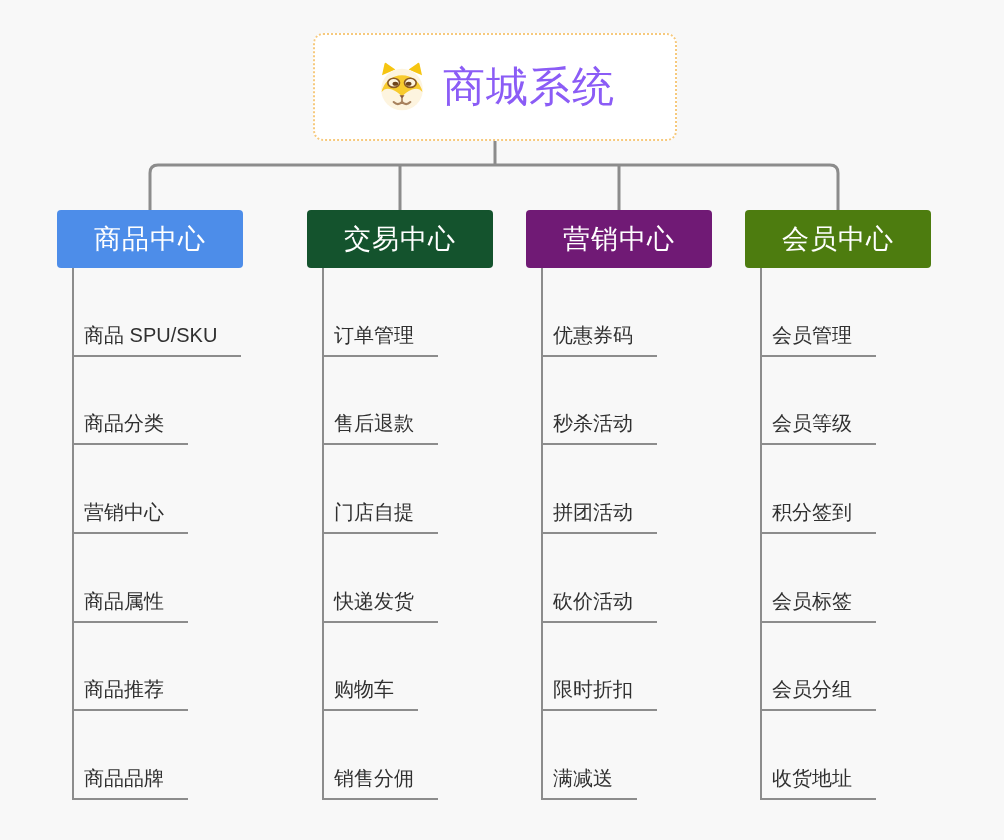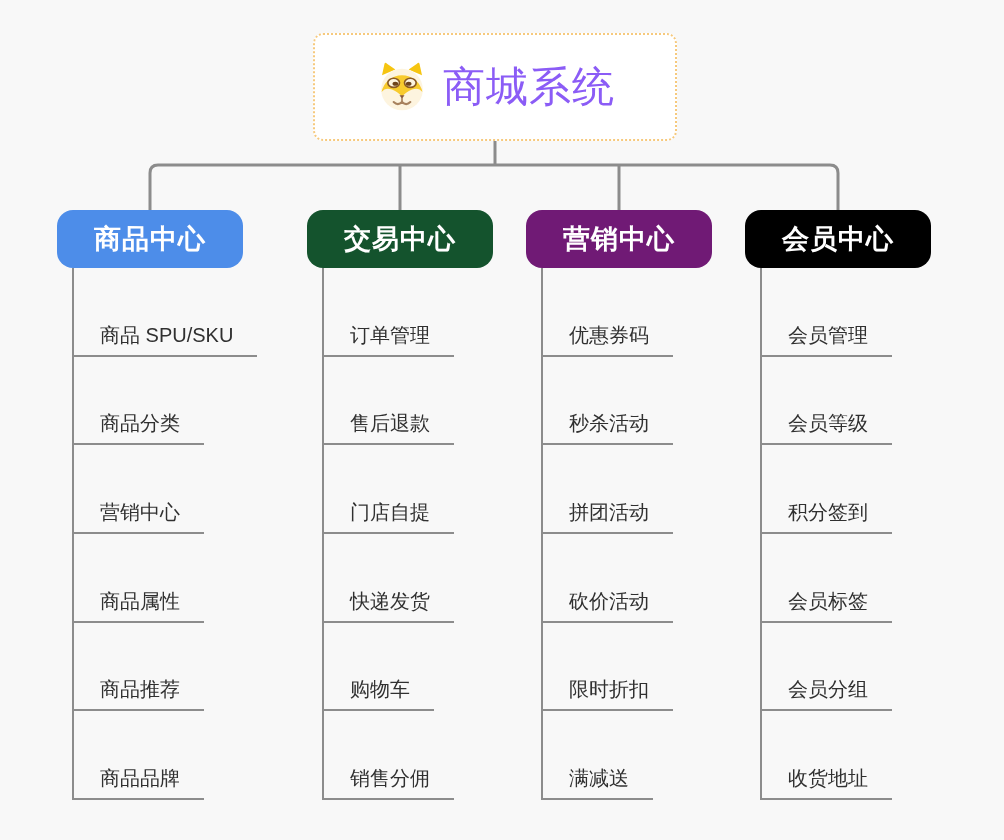--- a/index.html
+++ b/index.html
@@ -21,33 +21,33 @@
     background:#ffffff;border:2px dotted #f6c97d;border-radius:10px;
     display:flex;align-items:center;justify-content:center;gap:14px;
   }
   .root-title{font-size:42px;font-weight:500;color:#f2a43b;letter-spacing:1px;white-space:nowrap;}
   .root-icon{display:flex;align-items:center;}
 
   
   .branch{position:absolute;top:210px;width:260px;}
   .b0{left:57px;} .b1{left:307px;} .b2{left:526px;} .b3{left:745px;}
   .branch-header{
-    width:186px;height:58px;border-radius:16px;
+    width:186px;height:58px;border-radius:4px;
     display:flex;align-items:center;justify-content:center;
-    color:#ffffff;font-size:27px;font-weight:700;letter-spacing:1px;white-space:nowrap;
+    color:#ffffff;font-size:27px;font-weight:400;letter-spacing:1px;white-space:nowrap;
   }
   .branch-items{
     margin-left:15px;border-left:2px solid var(--line);
     height:532px;display:flex;flex-direction:column;
   }
   .item-row{height:88.7px;display:flex;align-items:flex-end;}
   .item{
     display:inline-block;white-space:nowrap;
     font-size:20px;color:var(--item-text);
-    padding:0 24px 6px 26px;
+    padding:0 24px 6px 10px;
     border-bottom:2px solid var(--line);
   }
 </style>
 </head>
 <body>
 
 <div class="stage">
 
   <svg class="connectors" viewBox="0 0 1004 840" xmlns="http://www.w3.org/2000/svg">
     <path d="M495 141 L495 165"></path>
@@ -141,21 +141,21 @@
       <div class="item-row">
           <span class="item">限时折扣</span>
         </div>
       <div class="item-row">
           <span class="item">满减送</span>
         </div>
     </div>
   </div>
 
   <div class="branch b3">
-    <div class="branch-header" style="background-color: #000000;">会员中心</div>
+    <div class="branch-header" style="background-color: #4d7c0f;">会员中心</div>
     <div class="branch-items">
       <div class="item-row">
           <span class="item">会员管理</span>
         </div>
       <div class="item-row">
           <span class="item">会员等级</span>
         </div>
       <div class="item-row">
           <span class="item">积分签到</span>
         </div>

